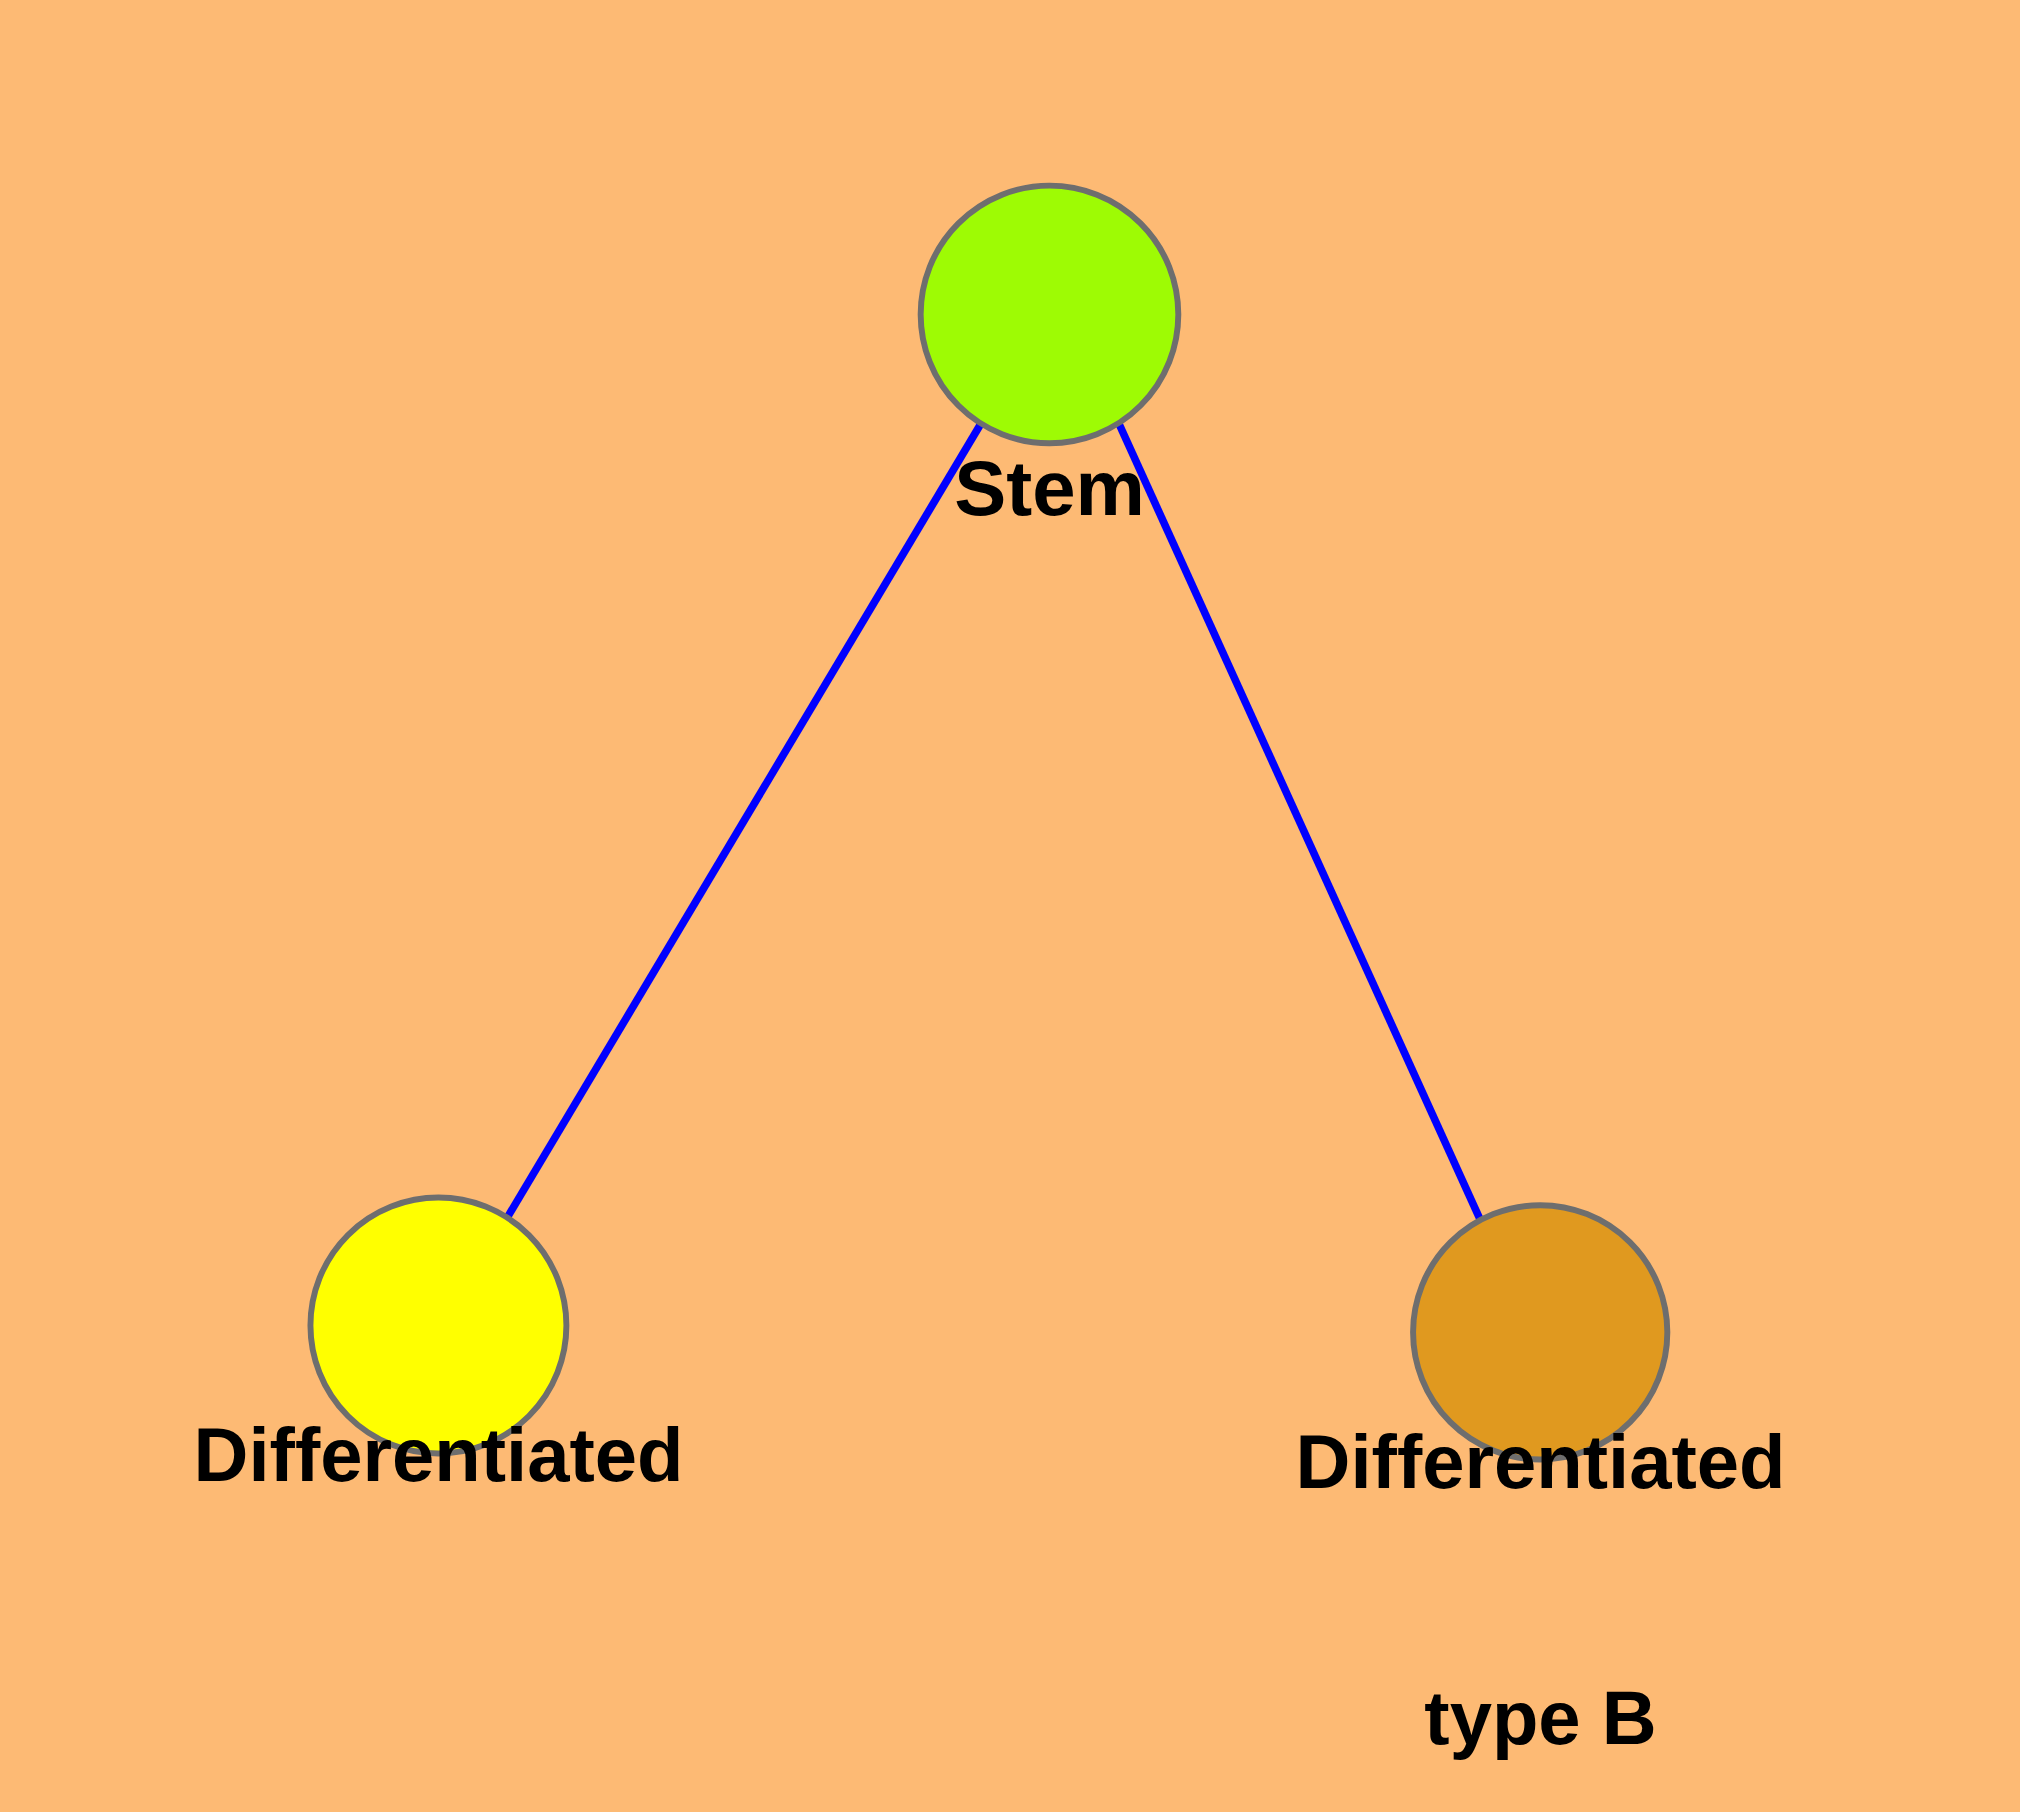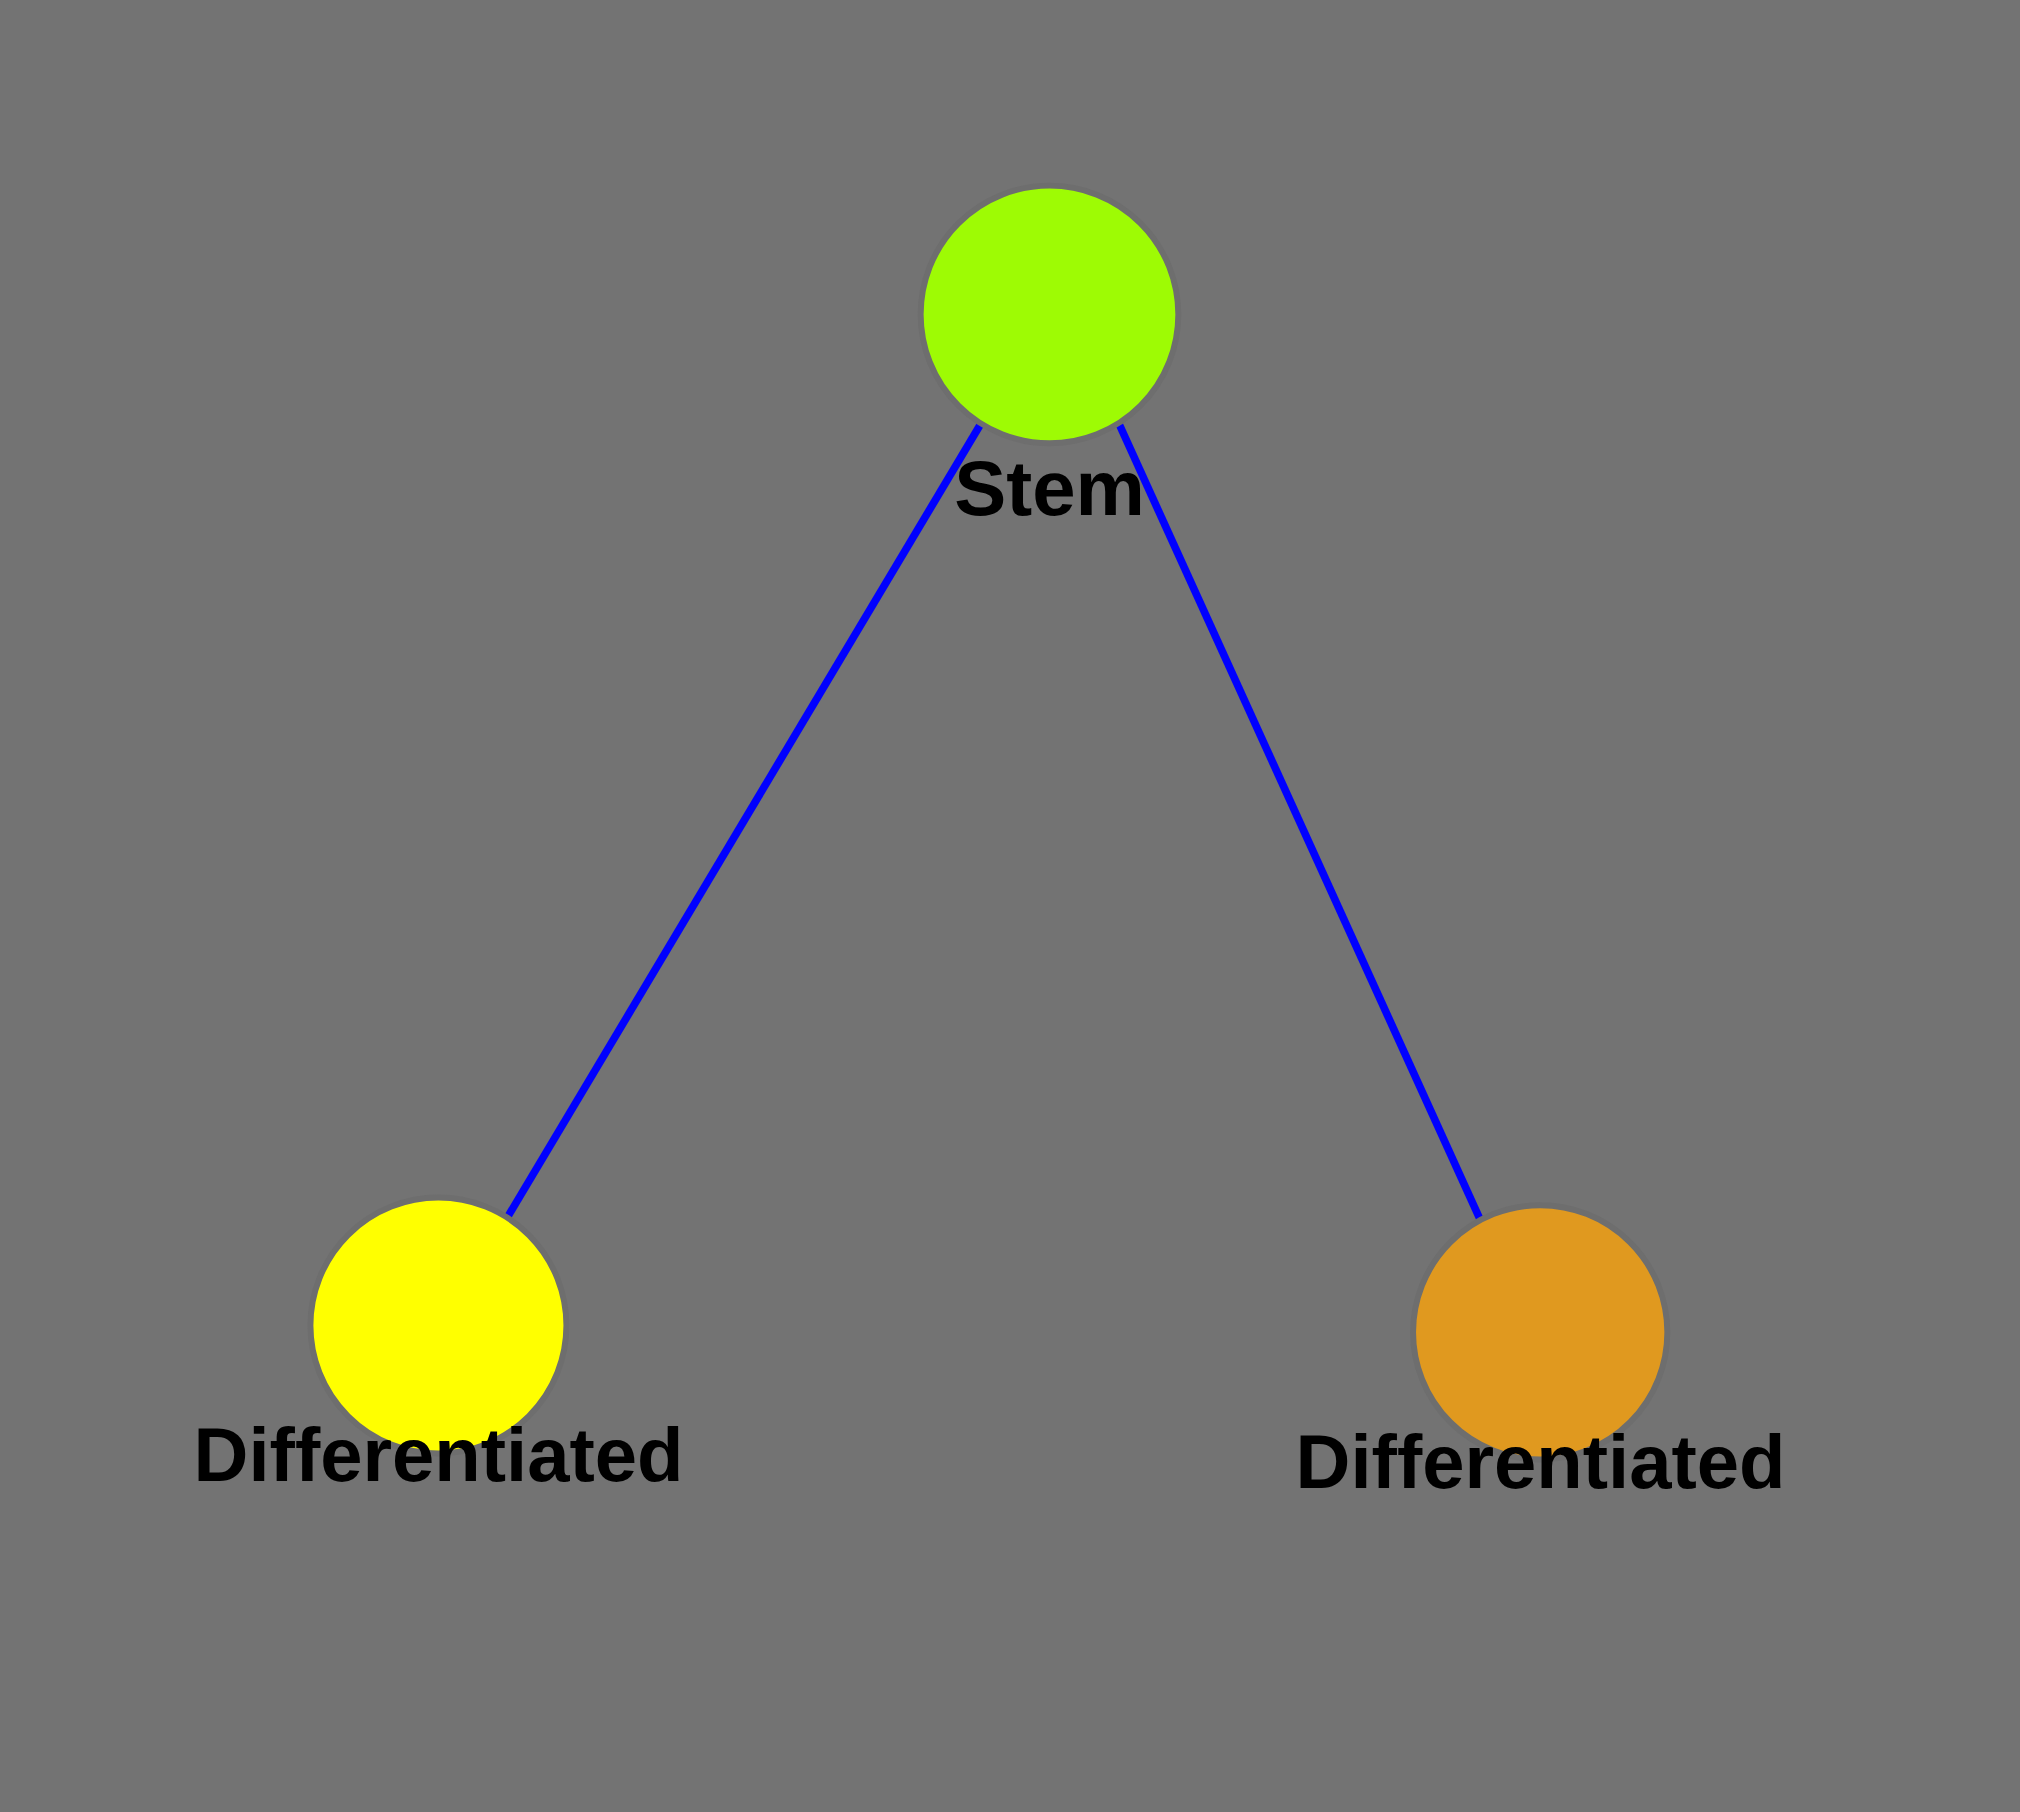--- a/index.html
+++ b/index.html
@@ -49,21 +49,21 @@
     font-size: 76px;
     width: 763px;
     left: 1159px;
     top: 1249px;
   }
   .label-line { display: block; }
 </style>
 </head>
 <body>
 
-<div id="canvas" style="background: #737373;">
+<div id="canvas" style="background: #fdba74;">
 
   <svg id="graph-svg" viewBox="0 0 2384 2138">
 
     <line x1="1157" y1="500" x2="598" y2="1437" stroke="#0000ff" stroke-width="9" stroke-linecap="butt"></line>
     <line x1="1320" y1="500" x2="1748" y2="1443" stroke="#0000ff" stroke-width="9" stroke-linecap="butt"></line>
 
     <circle cx="1238" cy="371" r="152" fill="#9efb04" stroke="#6e6e6e" stroke-width="7"></circle>
     <circle cx="517" cy="1564" r="151" fill="#ffff00" stroke="#6e6e6e" stroke-width="7"></circle>
     <circle cx="1817" cy="1572" r="150" fill="#e0991f" stroke="#6e6e6e" stroke-width="7"></circle>
   </svg>
@@ -71,16 +71,17 @@
   <div class="node-label stem" style="color: rgb(0, 0, 0);">
     <span class="label-line">Stem</span>
   </div>
 
   <div class="node-label diffa" style="color: rgb(0, 0, 0);">
     <span class="label-line">Differentiated</span>
   </div>
 
   <div class="node-label diffb" style="color: rgb(0, 0, 0);">
     <span class="label-line">Differentiated</span>
+    <span class="label-line">type B</span>
   </div>
 
 </div>
 
 
 </body></html>

